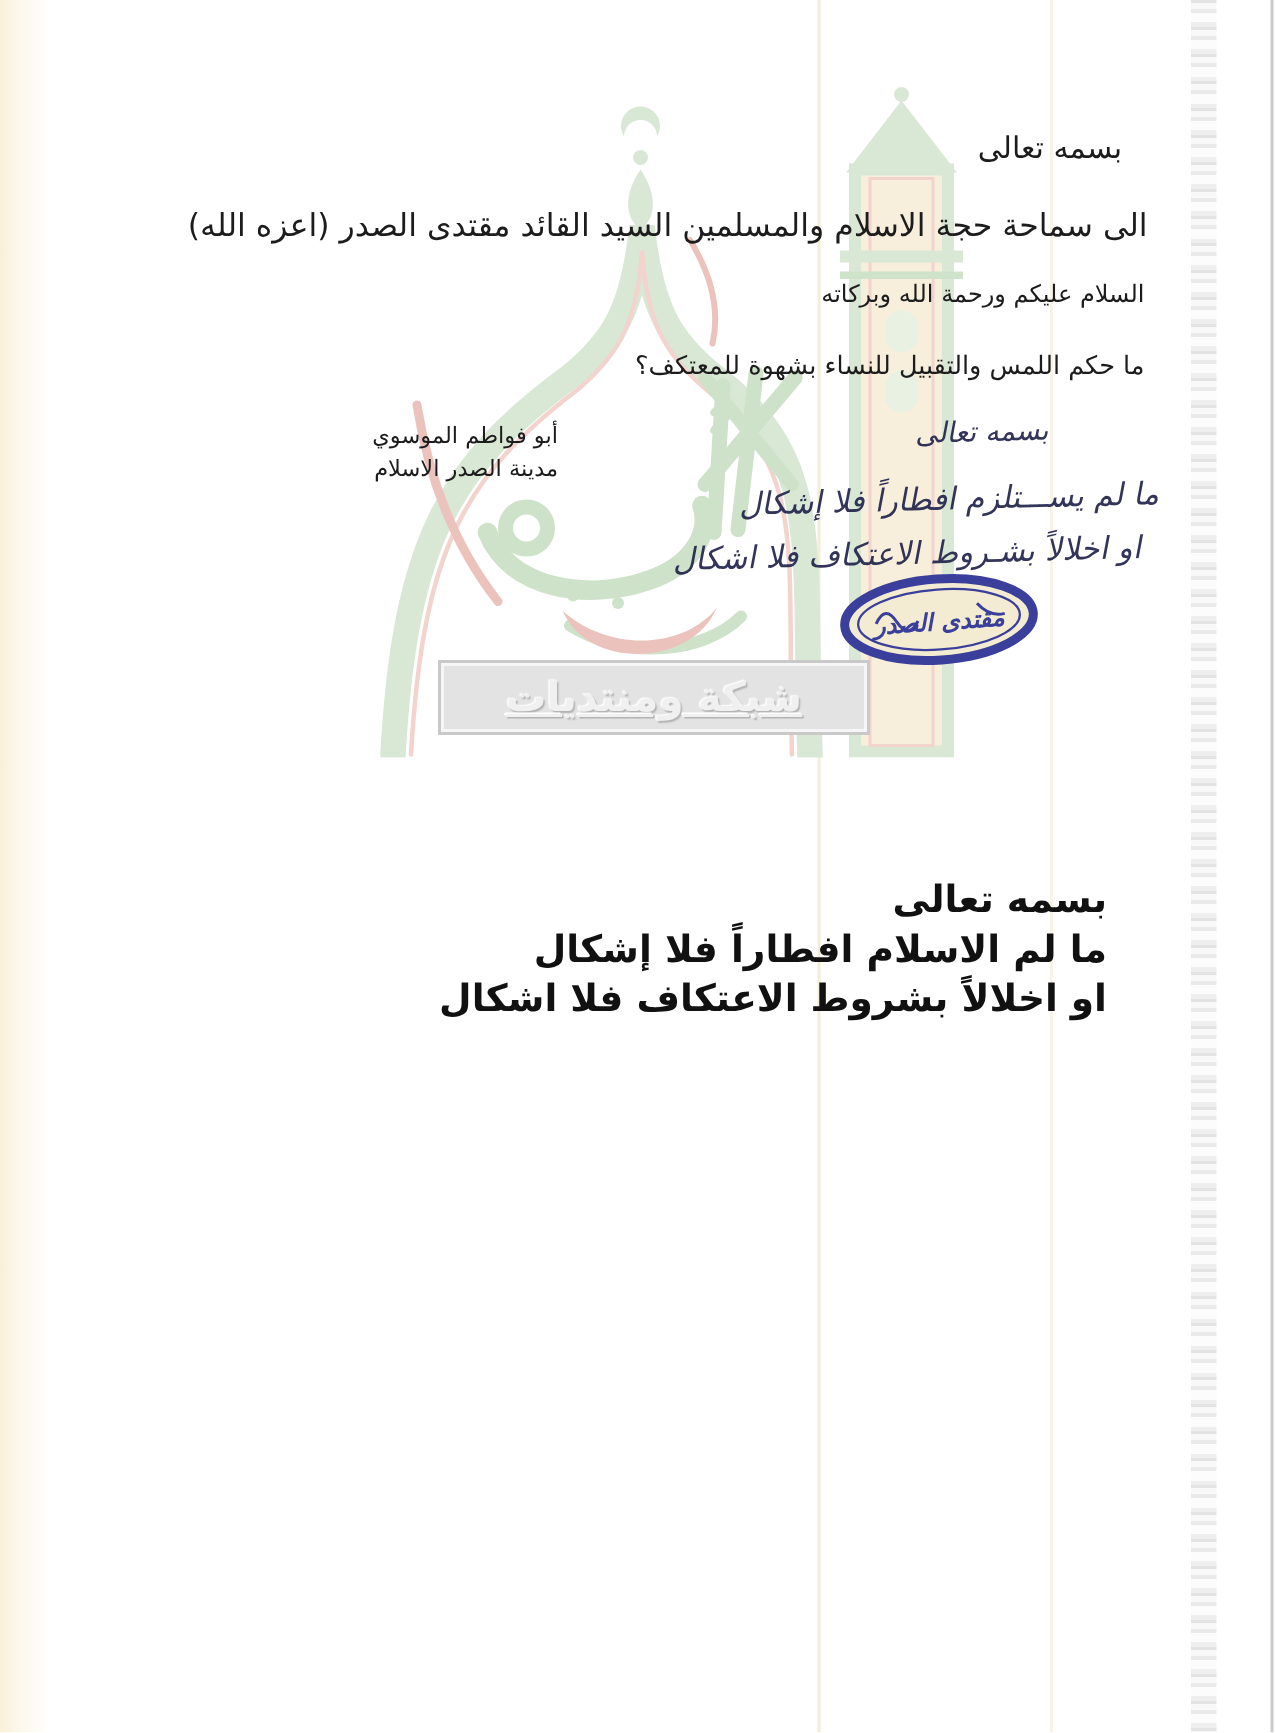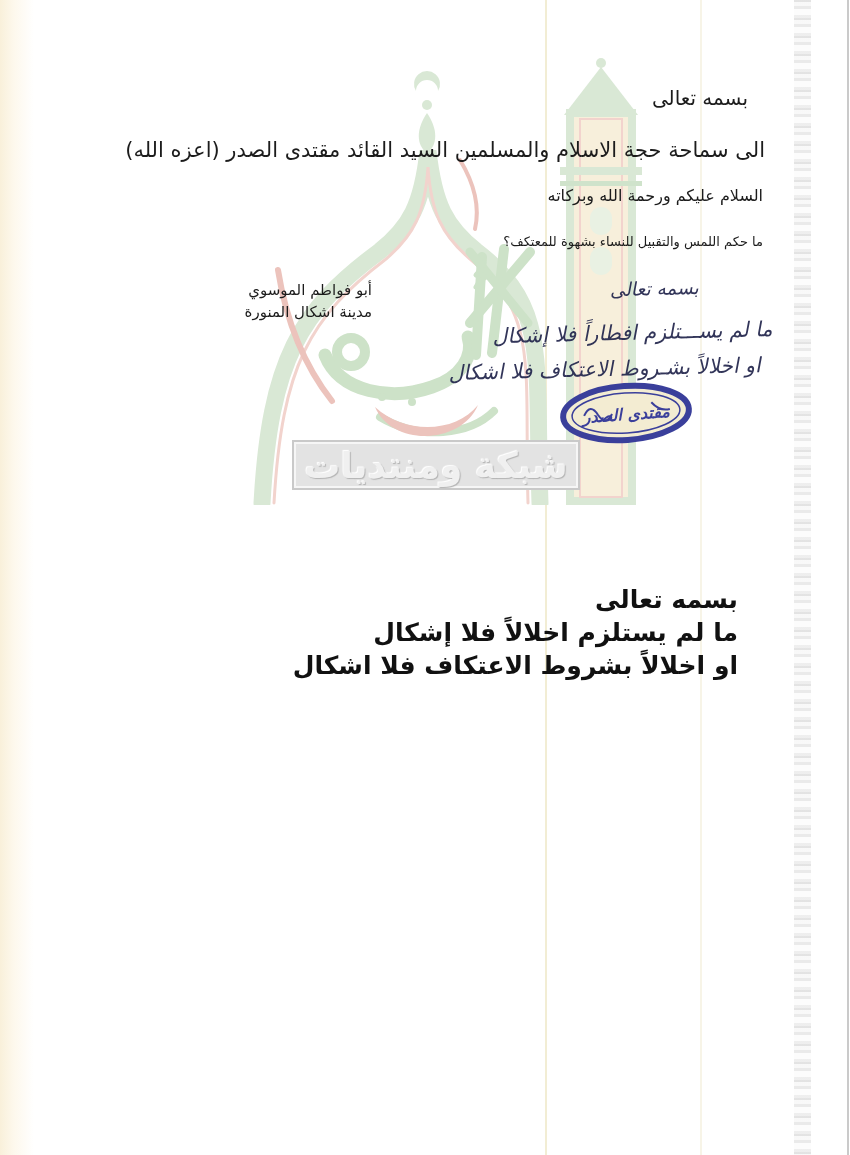--- a/index.html
+++ b/index.html
@@ -31,30 +31,31 @@
   
   .watermark{position:absolute;left:230px;top:55px;}
   .banner{
     position:absolute;left:292px;top:440px;width:284px;height:46px;
     background:#e3e3e3;
     border:2px solid #c9c9c9;
     box-shadow:inset 0 0 0 2px #f6f6f6;
     display:flex;align-items:center;justify-content:center;
   }
   .banner .banner-text{
-    font-size:36px;font-weight:bold;color:#f0f0f0;
+    font-size:27px;font-weight:bold;color:#f0f0f0;
     text-shadow:1px 1px 1px #b3b3b3, -1px -1px 1px #ffffff;
     letter-spacing:1px;
+    text-decoration:underline;
   }
   
   .t{position:absolute;direction:rtl;color:#1c1c1c;white-space:nowrap;}
   .basmala-top{right:102px;top:86px;font-size:20px;}
   .addressee{right:85px;top:138px;font-size:21px;margin-left:38px;}
   .greeting{right:87px;top:186px;font-size:16px;}
-  .question{right:87px;top:234px;font-size:13px;}
+  .question{right:87px;top:234px;font-size:17px;}
   .sender{right:478px;top:279px;font-size:15px;line-height:22px;text-align:right;white-space:nowrap;}
   
   .hw{
     position:absolute;direction:rtl;white-space:nowrap;
     color:#23264d;
     transform-origin:right center;
     transform:skewX(-12deg) rotate(-1.5deg) scaleX(.97);
     letter-spacing:-1px;
     opacity:.93;
   }
@@ -131,36 +132,36 @@
   <div class="banner">
     <span class="banner-text">شبكة ومنتديات</span>
   </div>
 
   <div class="t basmala-top">بسمه تعالى</div>
   <div class="t addressee">الى سماحة حجة الاسلام والمسلمين السيد القائد مقتدى الصدر (اعزه الله)</div>
   <div class="t greeting">السلام عليكم ورحمة الله وبركاته</div>
   <div class="t question">ما حكم اللمس والتقبيل للنساء بشهوة للمعتكف؟</div>
   <div class="t sender">
     <div>أبو فواطم الموسوي</div>
-    <div>مدينة اشكال المنورة</div>
+    <div>مدينة الصدر الاسلام</div>
   </div>
 
   <div class="hw hw1">بسمه تعالى</div>
   <div class="hw hw2">ما لم يســـتلزم افطاراً فلا إشكال</div>
   <div class="hw hw3">او اخلالاً بشـروط الاعتكاف فلا اشكال</div>
 
   <svg class="stamp" width="140" height="66" viewBox="0 0 140 66">
     <g transform="rotate(-4 70 33)">
       <ellipse cx="70" cy="33" rx="63" ry="27" fill="#f3ecd2" stroke="#3a3f9b" stroke-width="6"></ellipse>
       <ellipse cx="70" cy="33" rx="54" ry="20" fill="none" stroke="#3a3f9b" stroke-width="1.5"></ellipse>
       <path d="M28,33 q7,-13 14,0 q7,12 14,0" stroke="#3a3f9b" stroke-width="2" fill="none"></path>
       <path d="M96,24 q8,10 18,8" stroke="#3a3f9b" stroke-width="2" fill="none"></path>
       <text x="70" y="40" text-anchor="middle" font-size="16" font-weight="bold" font-style="italic" fill="#3a3f9b" font-family="DejaVu Sans, sans-serif">مقتدى الصدر</text>
     </g>
   </svg>
 
   <div class="transcription">
     <div>بسمه تعالى</div>
-    <div>ما لم يستلزم اخلالاً فلا إشكال</div>
+    <div>ما لم الاسلام افطاراً فلا إشكال</div>
     <div>او اخلالاً بشروط الاعتكاف فلا اشكال</div>
   </div>
 
 </div>
 
 </body></html>

